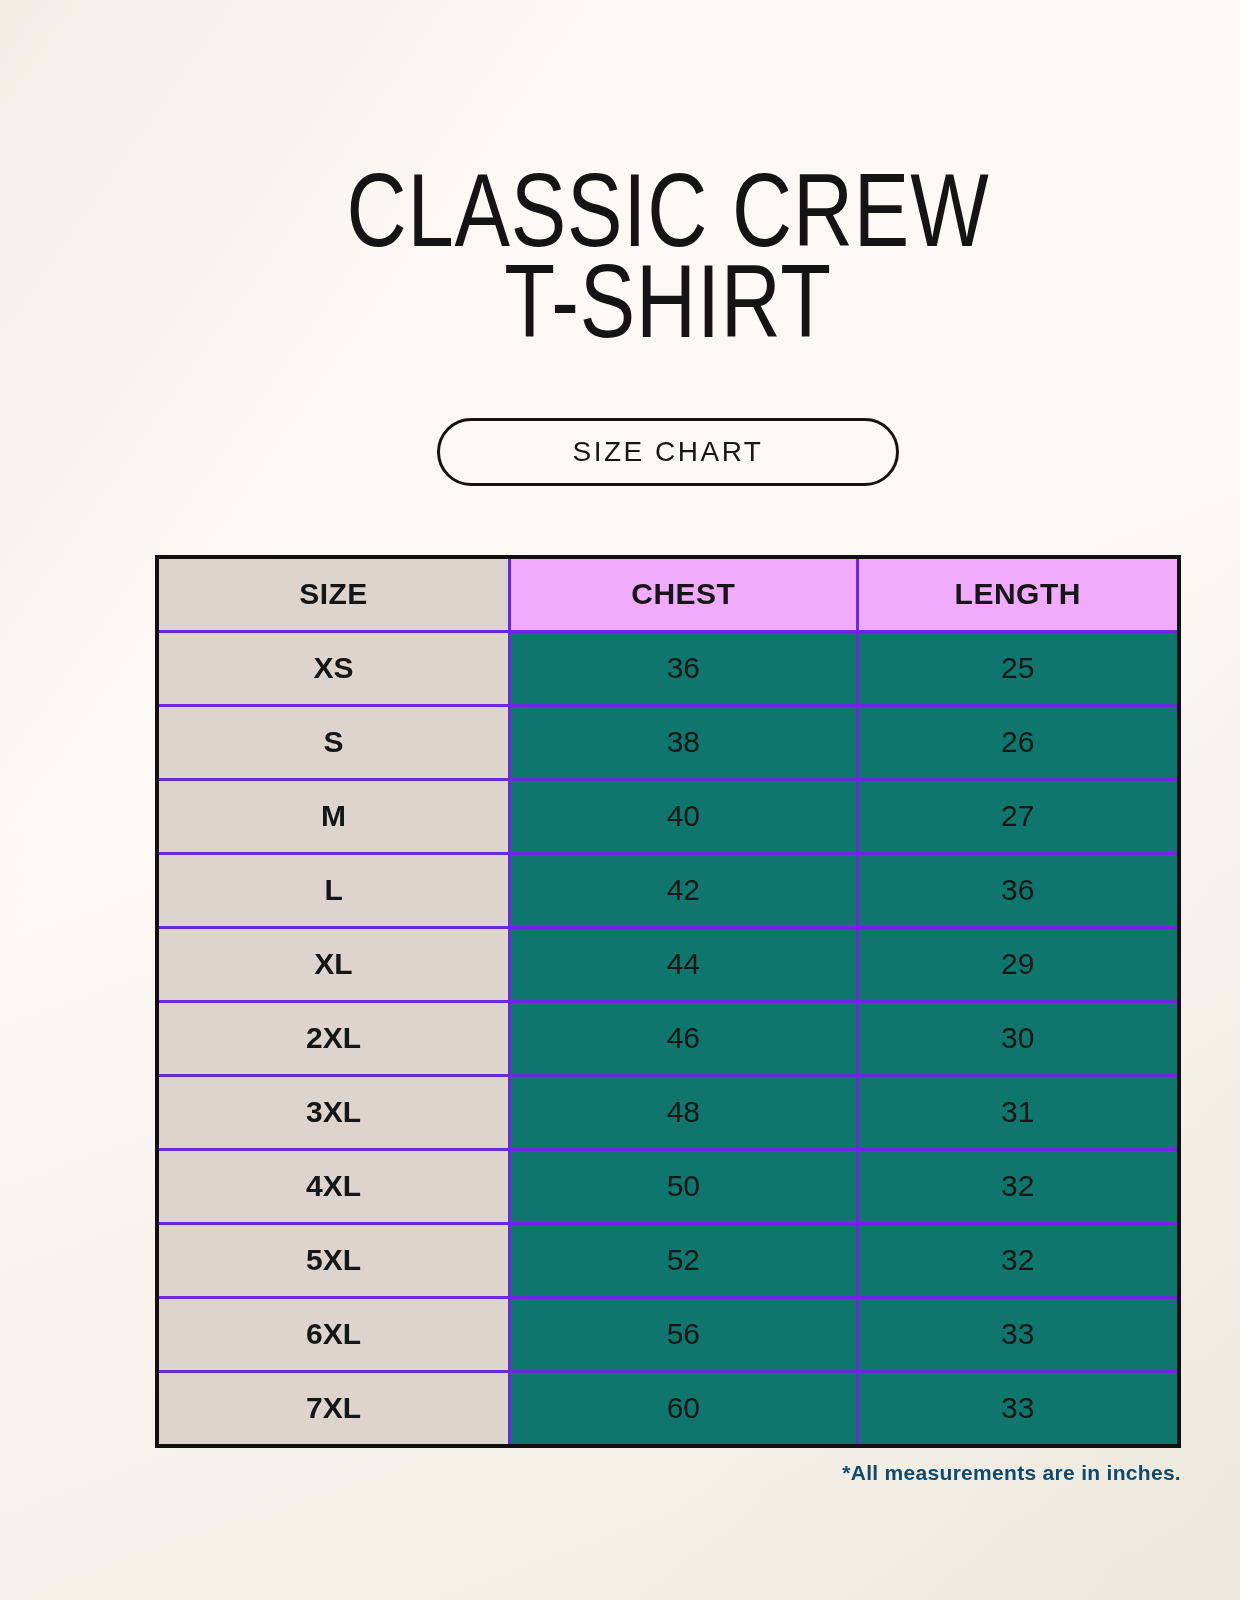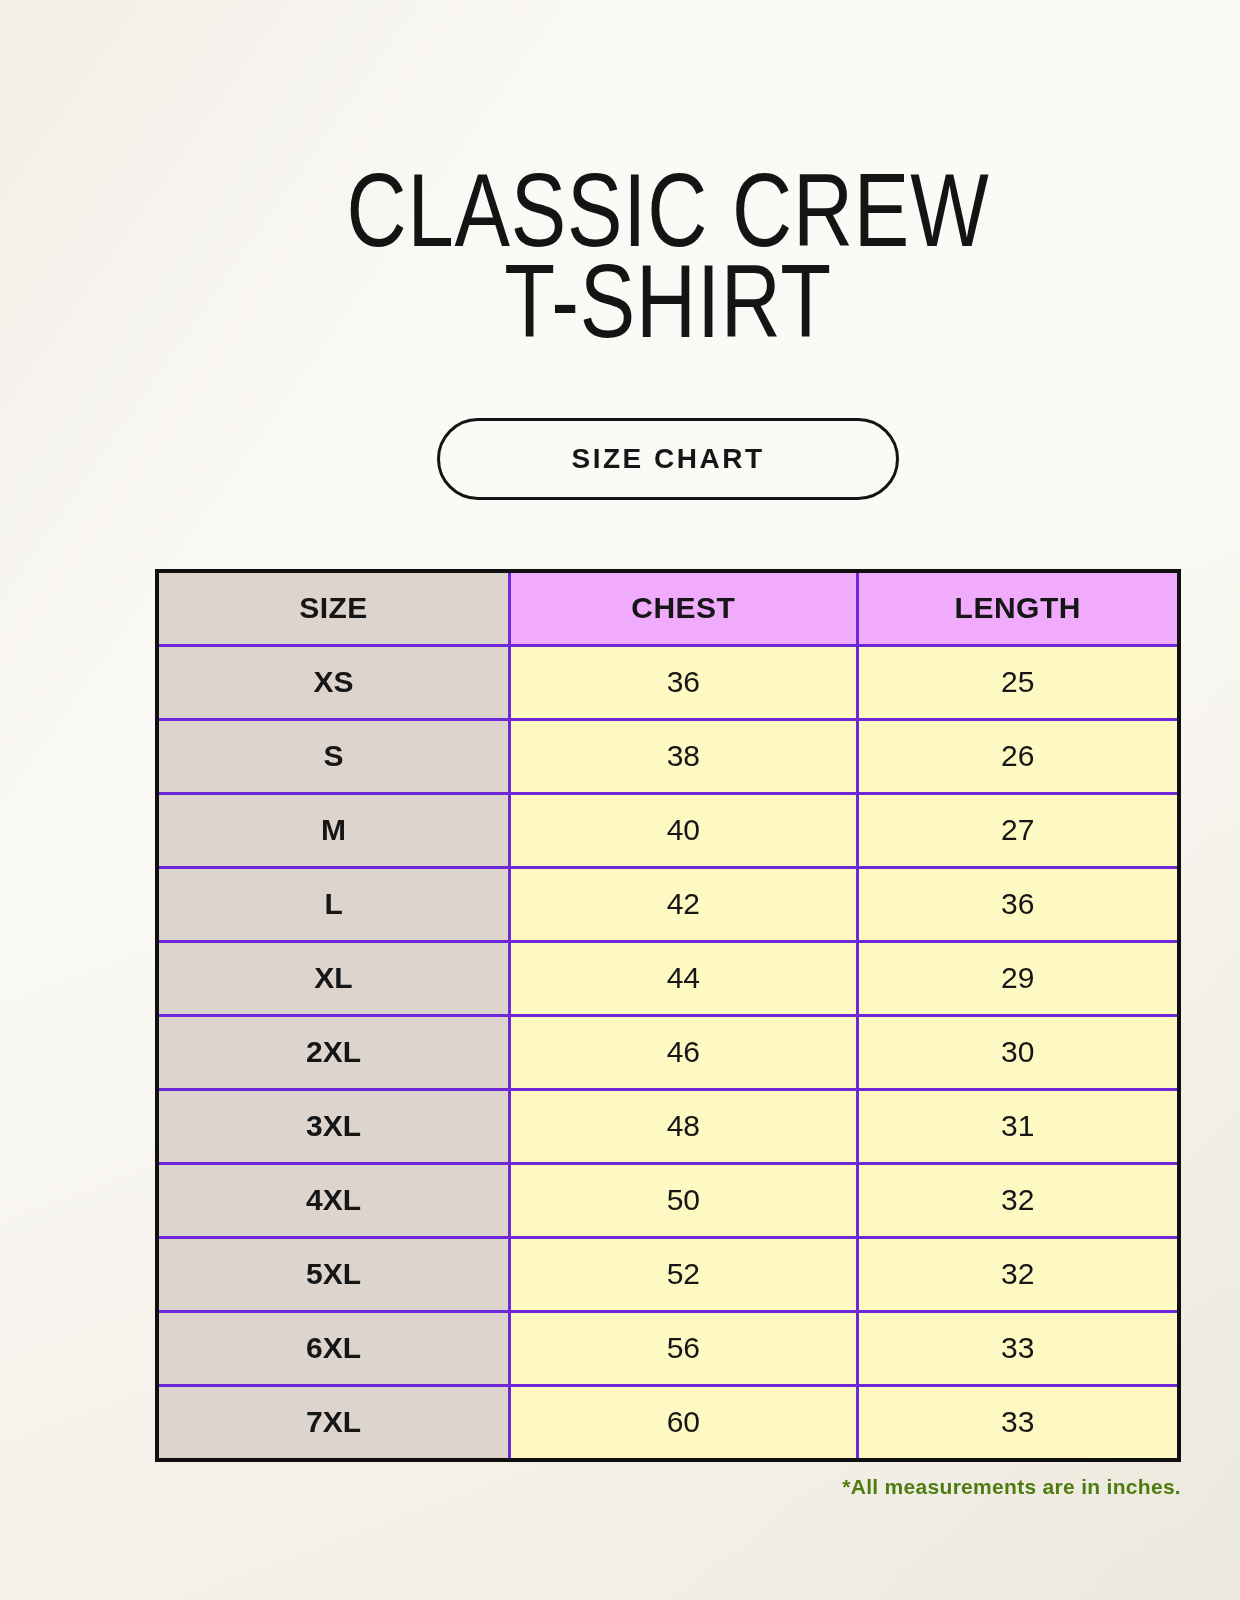--- a/index.html
+++ b/index.html
@@ -34,29 +34,29 @@
     line-height: 0.88;
     letter-spacing: 1px;
     color: #141414;
     transform: scaleX(0.80);
     transform-origin: 50% 0;
     white-space: pre-line;
   }
 
   .badge {
     width: 462px;
-    height: 82px;
+    height: 68px;
     margin: 70px auto 0;
     border: 3.5px solid #141414;
     border-radius: 60px;
     display: flex;
     align-items: center;
     justify-content: center;
     font-size: 28px;
-    font-weight: 700;
+    font-weight: 400;
     letter-spacing: 2.5px;
     background: transparent;
     box-sizing: border-box;
   }
 
   table.size-chart {
     width: 1026px;
     margin: 69px auto 0;
     border-collapse: collapse;
     table-layout: fixed;
@@ -70,30 +70,30 @@
     height: 71px;
     text-align: center;
     vertical-align: middle;
     font-size: 30px;
     padding: 0;
   }
   .size-chart th { font-weight: 700; letter-spacing: 0.5px; }
   .size-chart th.h-size { background: #ddd5cd; }
   .size-chart th.h-measure { background: #f0abfc; }
   .size-chart td.cell-size { background: #ddd5cd; font-weight: 700; }
-  .size-chart td.cell-val  { background: #fef9c3; font-weight: 400; }
+  .size-chart td.cell-val  { background: #0f766e; font-weight: 400; }
 
   .footnote {
     width: 1026px;
     margin: 13px auto 0;
     text-align: right;
     font-size: 21px;
     font-weight: 700;
     letter-spacing: 0.3px;
-    color: #4d7c0f;
+    color: #0c4a6e;
   }
 </style>
 </head>
 <body>
 
 <div class="page">
   <div class="content">
 
     <h1 class="title">CLASSIC CREW
 T-SHIRT</h1>

